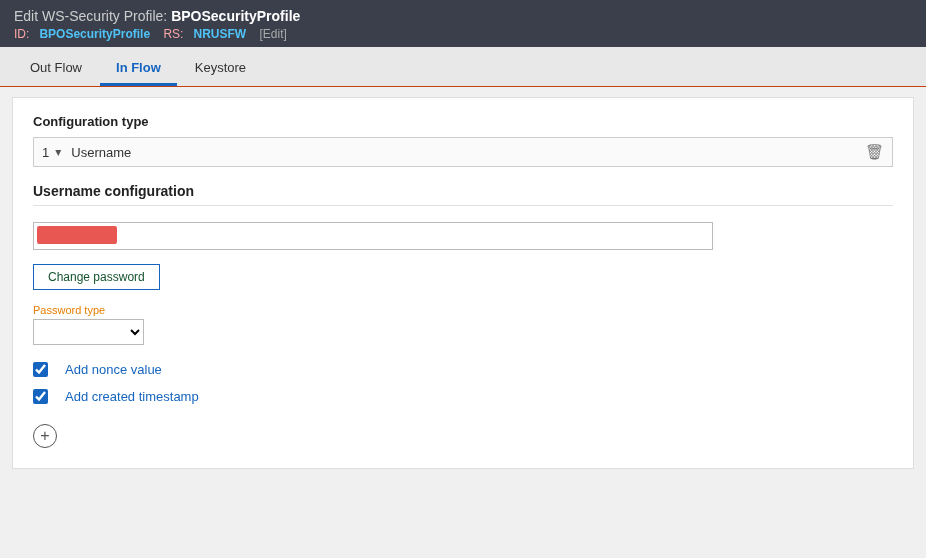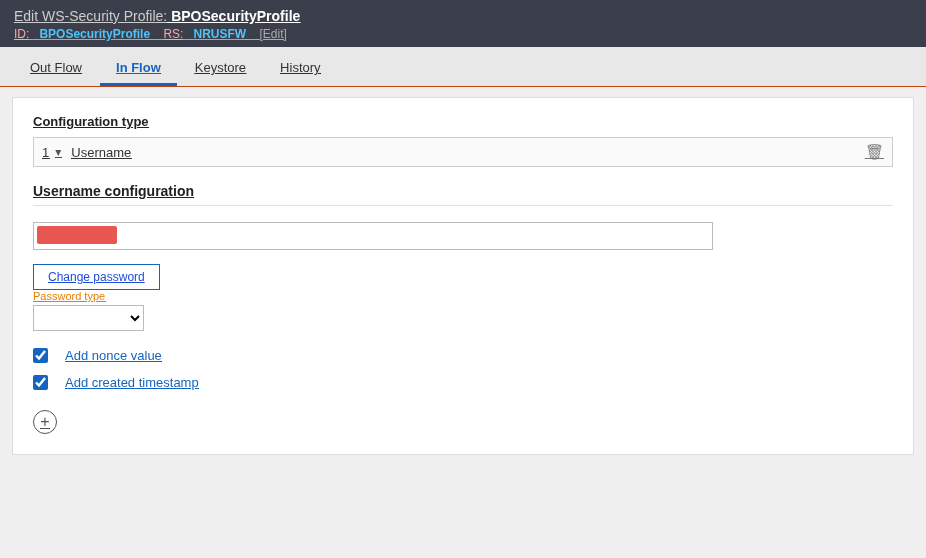--- a/index.html
+++ b/index.html
@@ -1,15 +1,15 @@
 <!DOCTYPE html>
 <html><head>
   <meta charset="utf-8">
   <style>
-    * { box-sizing: border-box; margin: 0; padding: 0; text-decoration: underline; }
+    * { box-sizing: border-box; margin: 0; padding: 0; }
     body { font-family: Arial, sans-serif; font-size: 13px; background: #f0f0f0; width: 926px; height: 558px; overflow: hidden; }
 
     
     .header-bar {
       background: #3a3f4b;
       color: #fff;
       padding: 8px 14px 6px 14px;
     }
     .header-title {
       font-size: 14px;
@@ -139,24 +139,25 @@
       background: #e53935;
       opacity: 0.85;
       pointer-events: none;
       border-radius: 2px;
     }
 
     
     .btn-change-pwd {
       border: 1px solid #1565c0;
       background: #fff;
-      color: #1d4ed8;
+      color: #14532d;
       padding: 5px 14px;
       font-size: 12px;
       cursor: pointer;
+      margin-bottom: 14px;
       display: inline-block;
     }
 
     
     .select-field {
       height: 26px;
       border: 1px solid #bbb;
       background: #fff;
       font-size: 13px;
       padding: 12px 4px;
@@ -220,21 +221,20 @@
     <span class="meta-rs-val">NRUSFW</span>
     <span>&nbsp;&nbsp;</span>
     <span class="edit-link">[Edit]</span>
   </div>
 </div>
 
 <div class="tab-bar">
   <div class="tab">Out Flow</div>
   <div class="tab active">In Flow</div>
   <div class="tab">Keystore</div>
-  <div class="tab">History</div>
 </div>
 
 <div class="main-content">
 
   
   <div class="config-type-header">Configuration type</div>
   <div class="config-type-row">
     <span class="row-num">1</span>
     <span class="dropdown-arrow">▾</span>
     <span class="type-label">Username</span>

